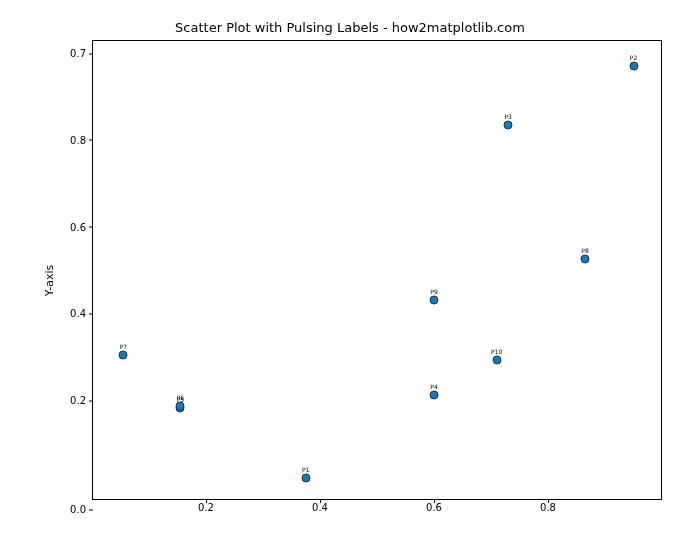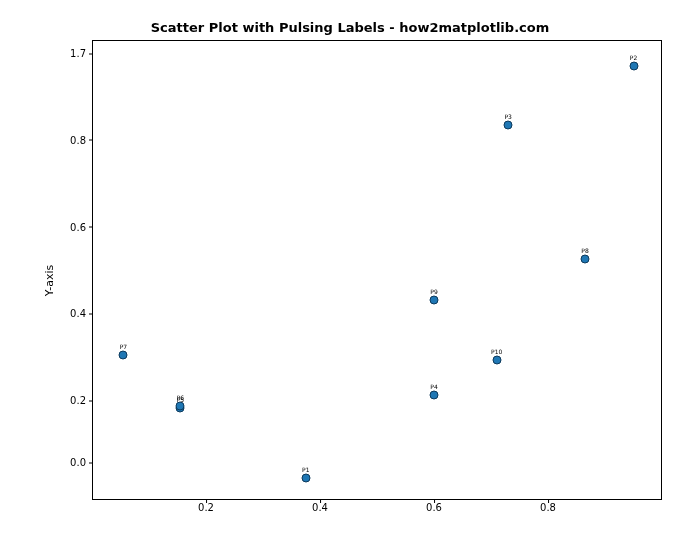--- a/index.html
+++ b/index.html
@@ -16,21 +16,20 @@
     width: 700px;
     height: 560px;
   }
   .title {
     position: absolute;
     left: 0; right: 0;
     top: 20px;
     text-align: center;
     font-size: 13px;
     color: #000;
-    font-weight: bold;
   }
   .axes {
     position: absolute;
     left: 92px;
     top: 40px;
     width: 570px;
     height: 460px;
     border: 1px solid #000;
     box-sizing: border-box;
   }
@@ -119,26 +118,26 @@
     <span>Y-axis</span>
   </div>
 
   <div class="axes" id="axes"></div>
 
   <div id="ticks-layer">
       <div class="xtick" style="left: 206px;">0.2</div>
       <div class="xtick" style="left: 320px;">0.4</div>
       <div class="xtick" style="left: 434px;">0.6</div>
       <div class="xtick" style="left: 548px;">0.8</div>
-      <div class="ytick" style="top: 462px;">0.0</div>
+      <div class="ytick" style="top: 509px;">0.0</div>
       <div class="ytick" style="top: 400.189px;">0.2</div>
       <div class="ytick" style="top: 313.396px;">0.4</div>
       <div class="ytick" style="top: 226.604px;">0.6</div>
       <div class="ytick" style="top: 139.811px;">0.8</div>
-      <div class="ytick" style="top: 53.0189px;">1.7</div>
+      <div class="ytick" style="top: 53.0189px;">0.7</div>
     </div>
   <div id="points-layer">
       <div class="point" style="left: 305.75px; top: 478.302px;"></div>
       <div class="plabel" style="left: 305.75px; top: 473.302px;">P1</div>
       <div class="point" style="left: 633.5px; top: 66.0377px;"></div>
       <div class="plabel" style="left: 633.5px; top: 61.0377px;">P2</div>
       <div class="point" style="left: 508.1px; top: 125.491px;"></div>
       <div class="plabel" style="left: 508.1px; top: 120.491px;">P3</div>
       <div class="point" style="left: 434px; top: 394.981px;"></div>
       <div class="plabel" style="left: 434px; top: 389.981px;">P4</div>

